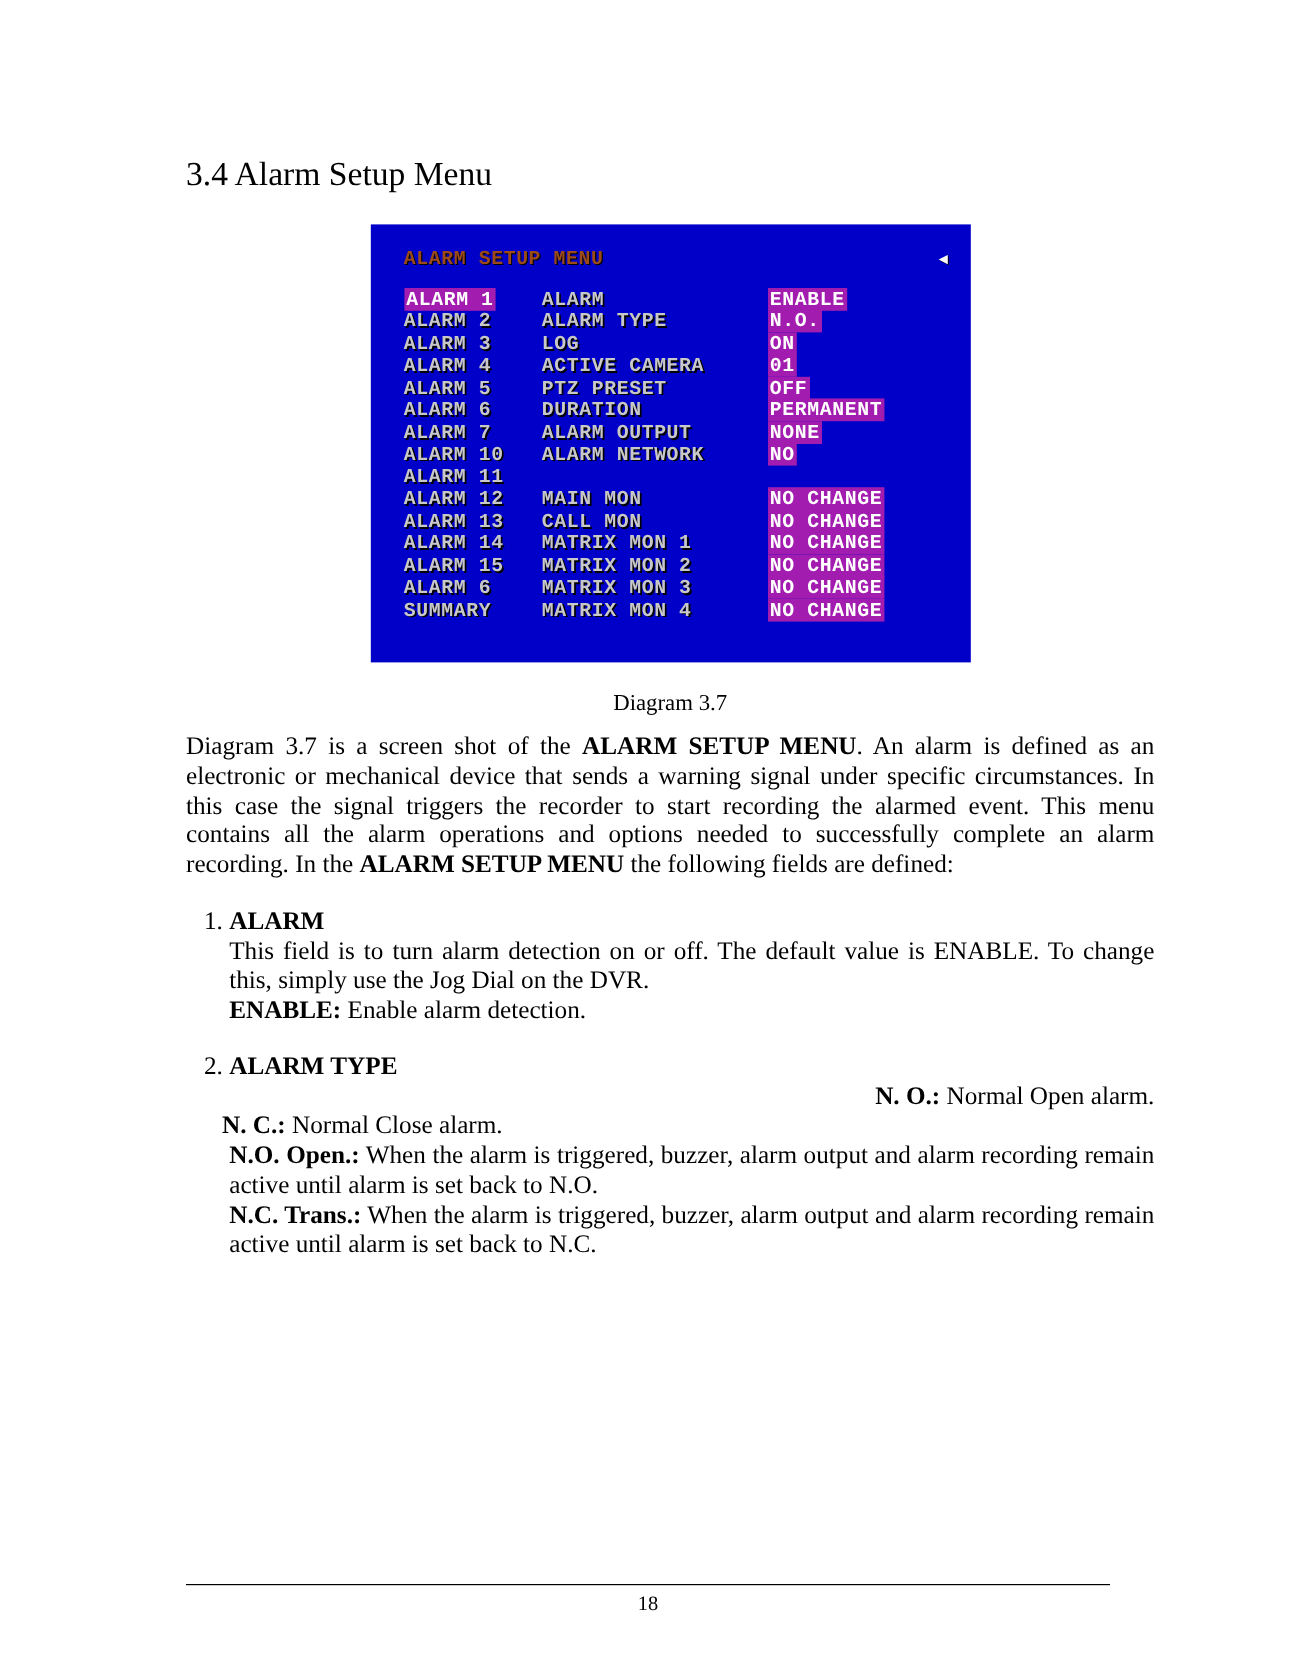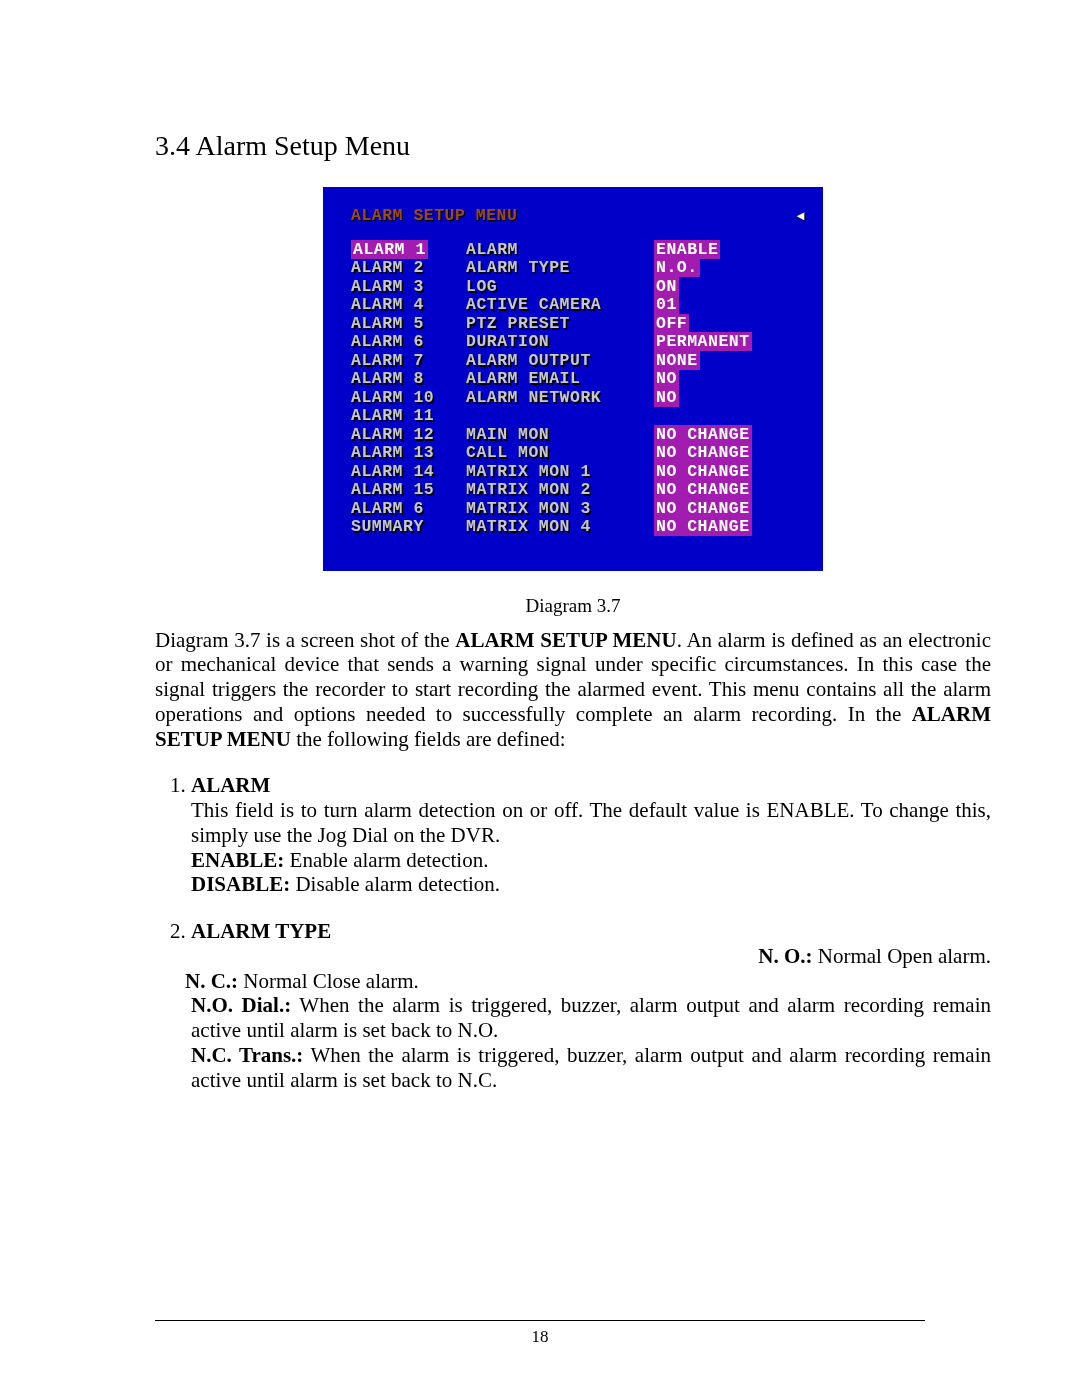--- a/index.html
+++ b/index.html
@@ -6,21 +6,21 @@
     margin: 0;
     padding: 0;
     background: #fff;
     font-family: "Times New Roman", Times, serif;
     color: #000;
   }
   .page {
     width: 1080px;
     min-height: 1399px;
     box-sizing: border-box;
-    padding: 130px 89px 0 155px;
+    padding: 130px 118px 0 155px;
     position: relative;
   }
   h2.section {
     font-size: 28px;
     font-weight: 400;
     margin: 0 0 25px 0;
   }
   .screenshot-wrap {
     width: 500px;
     margin: 0 auto 20px auto;
@@ -151,25 +151,20 @@
               <td class="c1">ALARM 6</td>
               <td class="c2">DURATION</td>
               <td class="c3"><span class="sel">PERMANENT</span></td>
             </tr>
         <tr>
               <td class="c1">ALARM 7</td>
               <td class="c2">ALARM OUTPUT</td>
               <td class="c3"><span class="sel">NONE</span></td>
             </tr>
         <tr>
-              <td class="c1">ALARM 8</td>
-              <td class="c2">ALARM EMAIL</td>
-              <td class="c3"><span class="sel">NO</span></td>
-            </tr>
-        <tr>
               <td class="c1">ALARM 10</td>
               <td class="c2">ALARM NETWORK</td>
               <td class="c3"><span class="sel">NO</span></td>
             </tr>
         <tr>
               <td class="c1">ALARM 11</td>
               <td class="c2"></td>
               <td class="c3"></td>
             </tr>
 
@@ -212,26 +207,25 @@
 
   <p class="para">
     <span>Diagram 3.7 is a screen shot of the </span><strong>ALARM SETUP MENU</strong><span>. An alarm is defined as an electronic or mechanical device that sends a warning signal under specific circumstances. In this case the signal triggers the recorder to start recording the alarmed event. This menu contains all the alarm operations and options needed to successfully complete an alarm recording. In the </span><strong>ALARM SETUP MENU</strong><span> the following fields are defined:</span>
   </p>
 
   <ol class="fields">
     <li>
       <p><span class="label">ALARM</span></p>
       <p>This field is to turn alarm detection on or off. The default value is ENABLE. To change this, simply use the Jog Dial on the DVR.</p>
       <p class="sub"><span class="label">ENABLE:</span><span> Enable alarm detection.</span></p>
-      <p class="opt"><span class="label">DISABLE:</span><span> Disable alarm detection.</span></p>
     </li>
     <li>
       <p><span class="label">ALARM TYPE</span></p>
       <p class="sub" style="text-align:right;"><span class="label">N. O.:</span><span> Normal Open alarm.</span></p>
       <p class="opt" style="text-align:left; margin-left:-6px;"><span class="label">N. C.:</span><span> Normal Close alarm.</span></p>
-      <p class="opt"><span class="label">N.O. Dial.:</span><span> When the alarm is triggered, buzzer, alarm output and alarm recording remain active until alarm is set back to N.O.</span></p>
+      <p class="opt"><span class="label">N.O. Open.:</span><span> When the alarm is triggered, buzzer, alarm output and alarm recording remain active until alarm is set back to N.O.</span></p>
       <p class="opt"><span class="label">N.C. Trans.:</span><span> When the alarm is triggered, buzzer, alarm output and alarm recording remain active until alarm is set back to N.C.</span></p>
     </li>
   </ol>
 
   <div class="hr"></div>
   <div class="pagenum">18</div>
 </div>
 
 </body></html>

